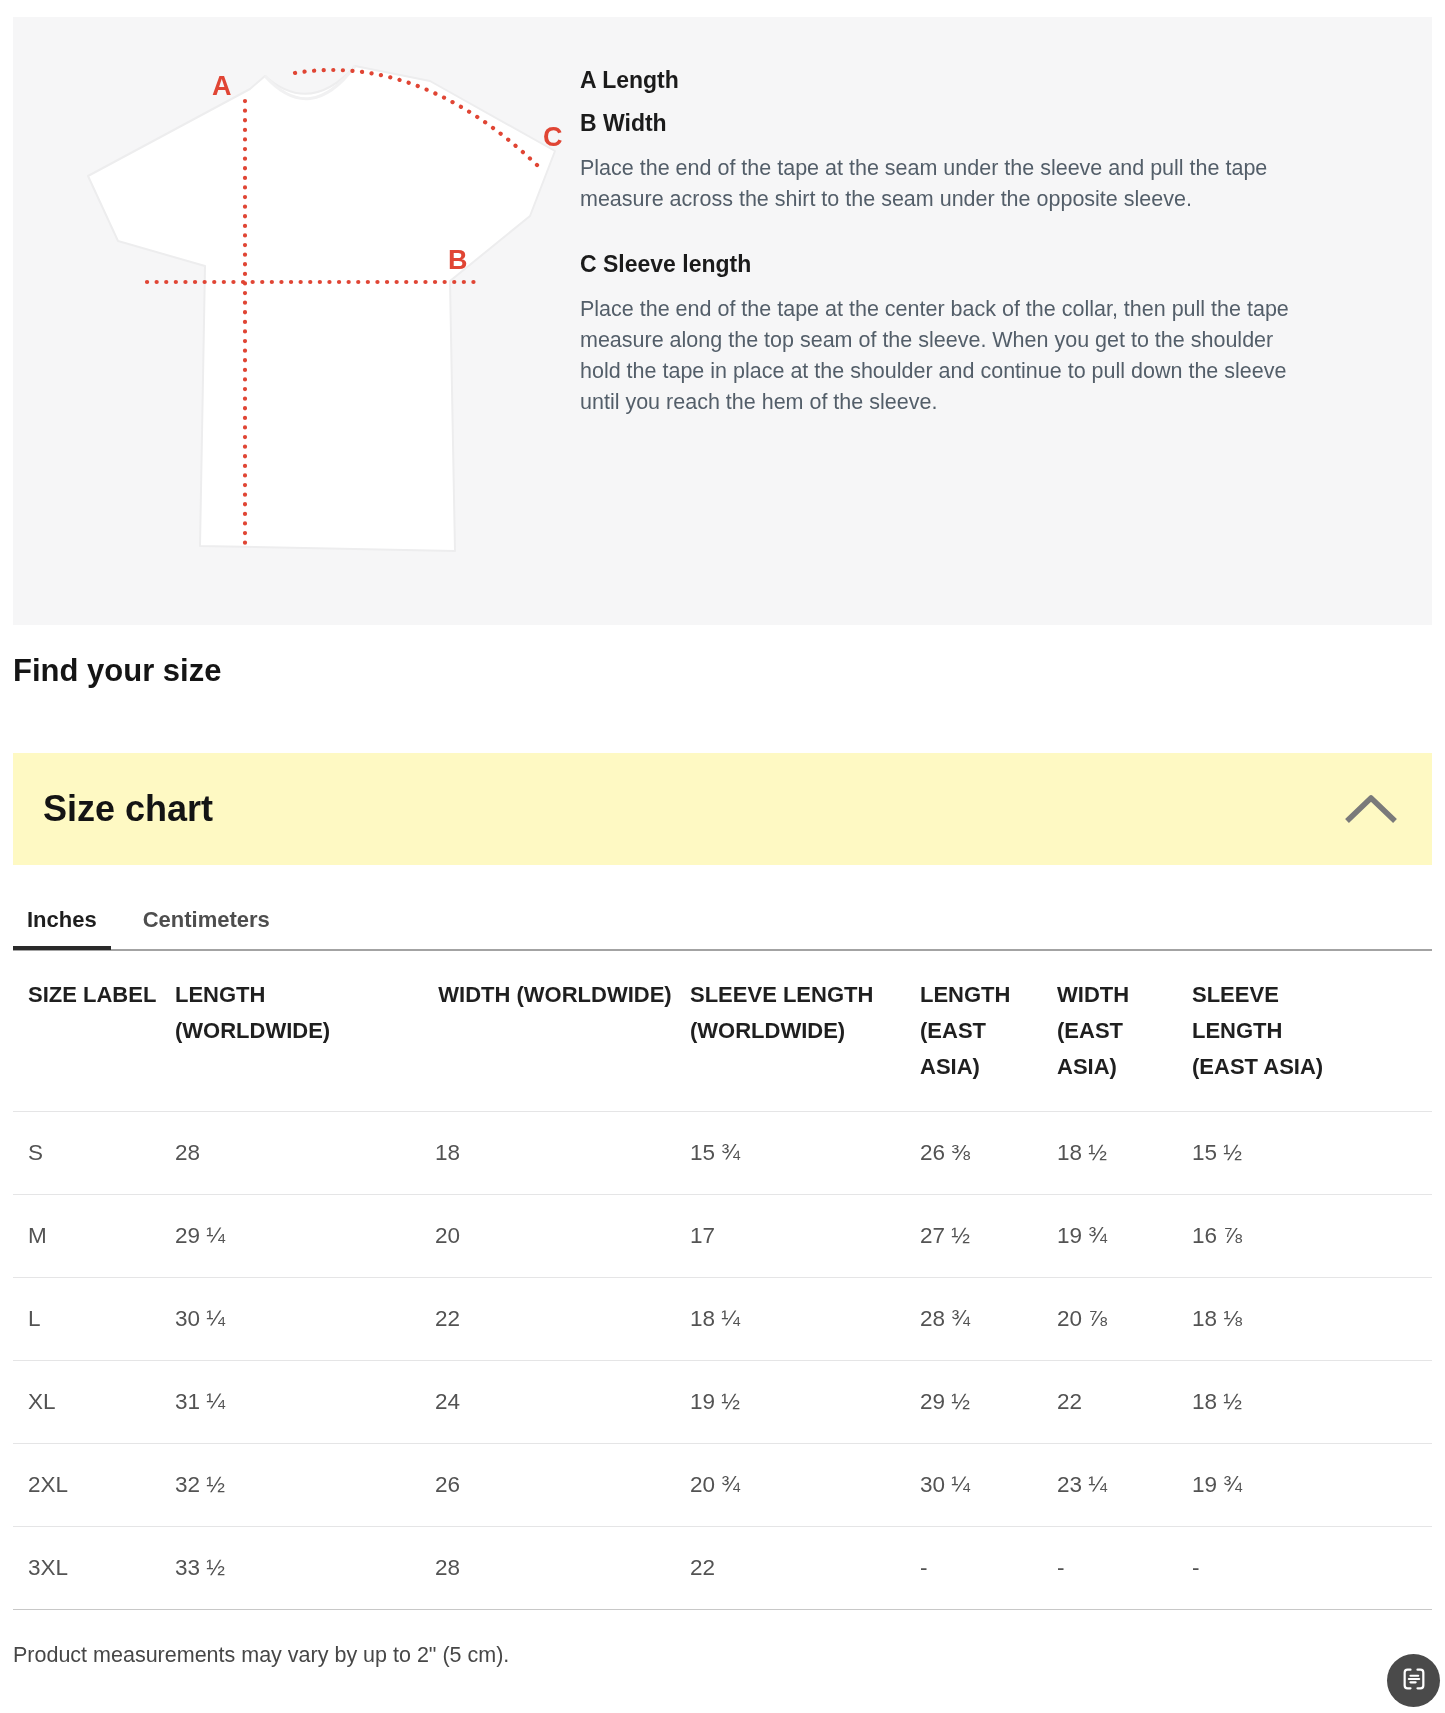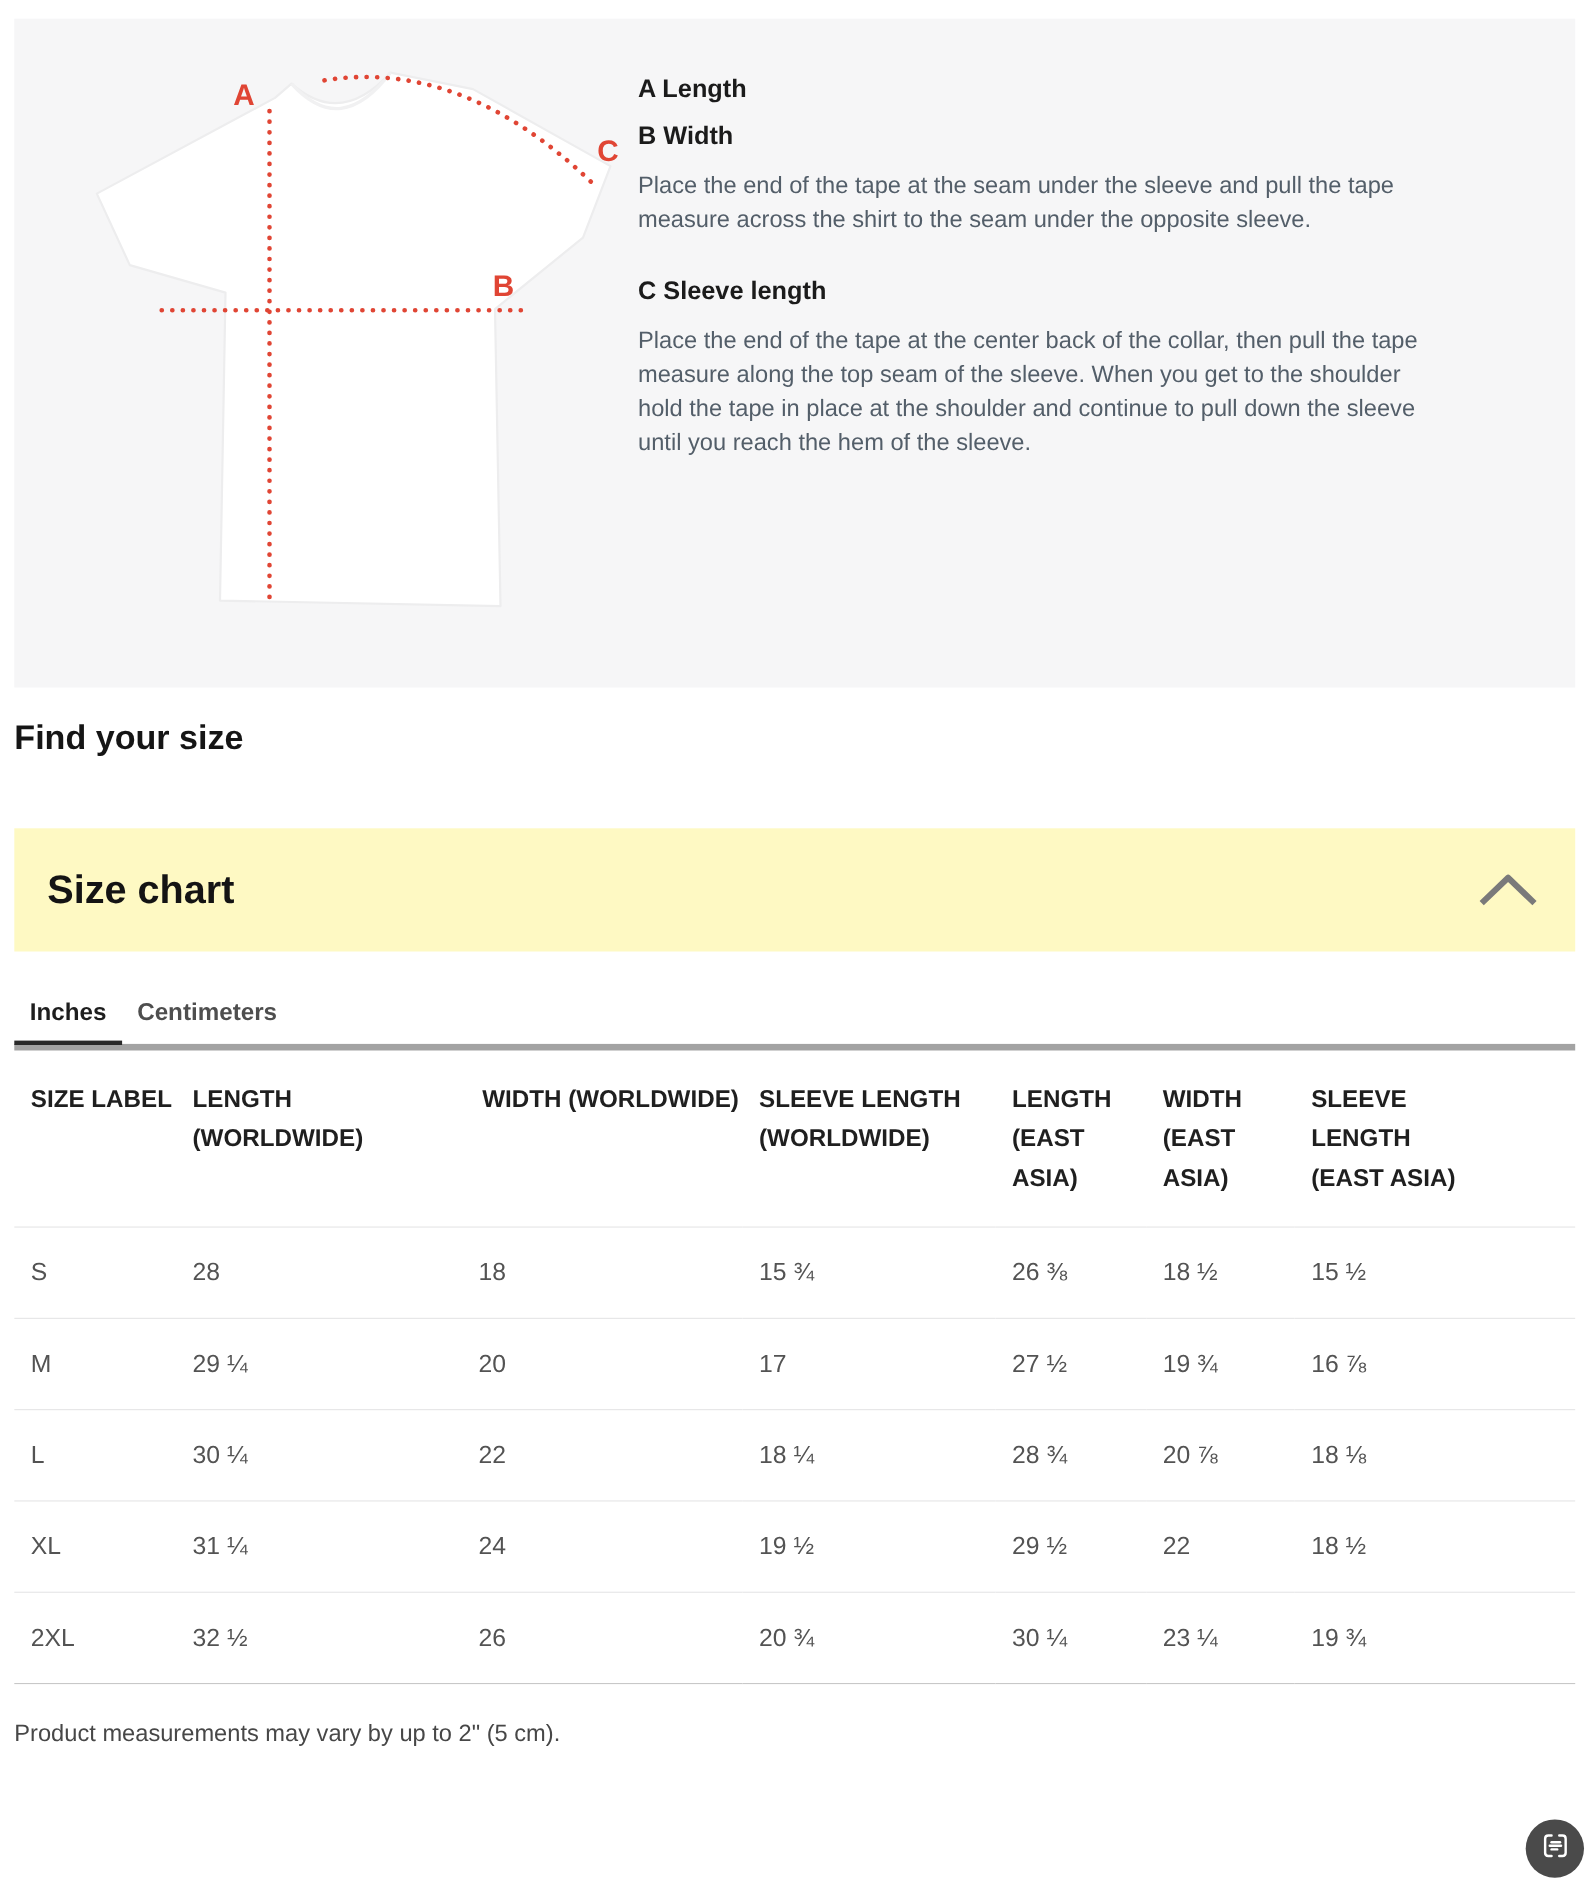--- a/index.html
+++ b/index.html
@@ -21,21 +21,21 @@
   
   .chart-section { margin:0 13px; }
   .chart-bar {
     margin-top:64px; height:112px; background:#fef9c3;
     display:flex; align-items:center; justify-content:space-between;
     padding:0 30px; box-sizing:border-box; cursor:pointer;
   }
   .chart-bar h2 { font-size:36px; font-weight:bold; color:#141414; margin:0; }
   .chevron { display:flex; align-items:center; }
 
-  .tabs { margin-top:30px; border-bottom:6px solid #a3a3a3; display:flex; }
+  .tabs { margin-top:30px; border-bottom:2px solid #a3a3a3; display:flex; gap:18px; }
   .tab {
     font-size:22px; font-weight:bold; color:#4e4e4e;
     padding:12px 14px 13px; border-bottom:4px solid transparent;
     margin-bottom:-1px; cursor:pointer;
   }
   .tab.active { color:#1e1e1e; border-bottom-color:#2a2a2a; }
 
   .size-table { width:100%; border-collapse:collapse; table-layout:fixed; border-bottom:1px solid #c8c8c8; }
   .size-table th {
     text-align:left; vertical-align:top; font-size:22px; line-height:36px;
@@ -161,20 +161,29 @@
         </tr>
         <tr>
           <td>2XL</td>
           <td>32 ½</td>
           <td>26</td>
           <td>20 ¾</td>
           <td>30 ¼</td>
           <td>23 ¼</td>
           <td>19 ¾</td>
         </tr>
+        <tr>
+          <td>3XL</td>
+          <td>33 ½</td>
+          <td>28</td>
+          <td>22</td>
+          <td>-</td>
+          <td>-</td>
+          <td>-</td>
+        </tr>
       </tbody>
   </table>
 </div>
 
 <div class="footnote">Product measurements may vary by up to 2" (5 cm).</div>
 
 <div class="fab">
   <span>
     <svg width="28" height="28" viewBox="0 0 24 24" fill="none" stroke="#ffffff" stroke-width="1.9" stroke-linecap="round">
       <path d="M9,4 H6.5 Q4,4 4,6.5 V17.5 Q4,20 6.5,20 H9"></path>

